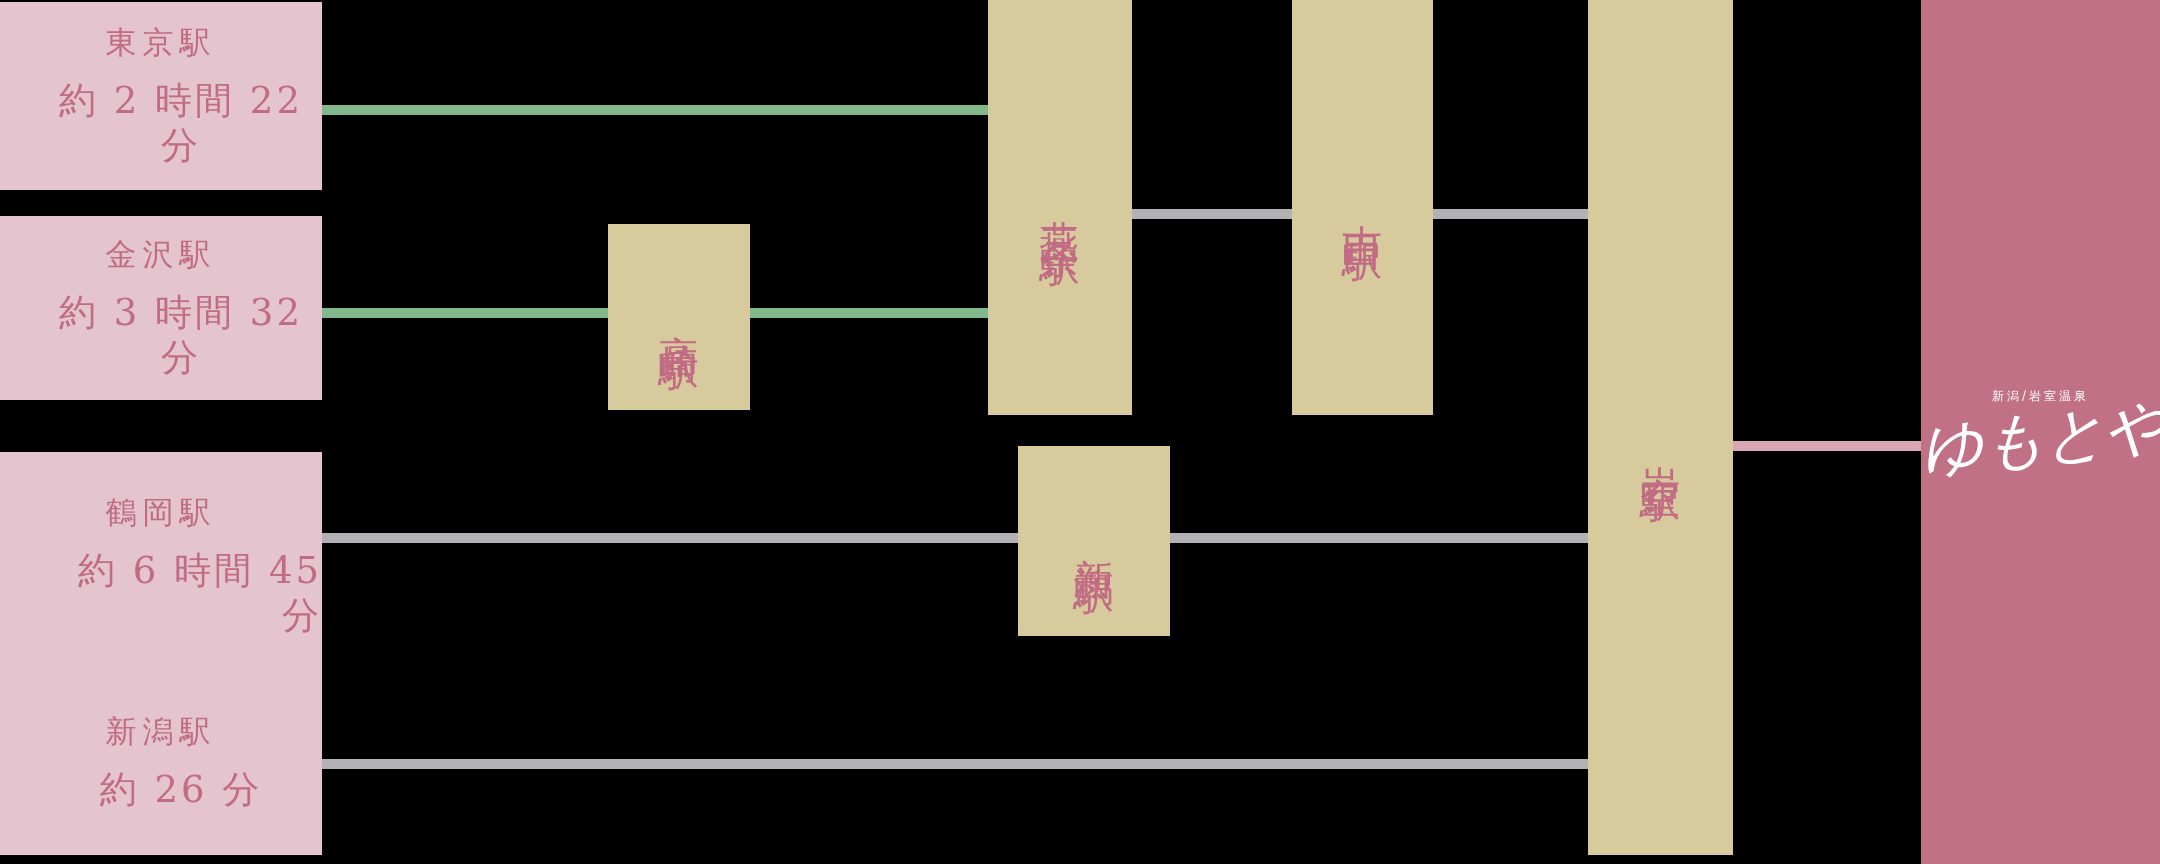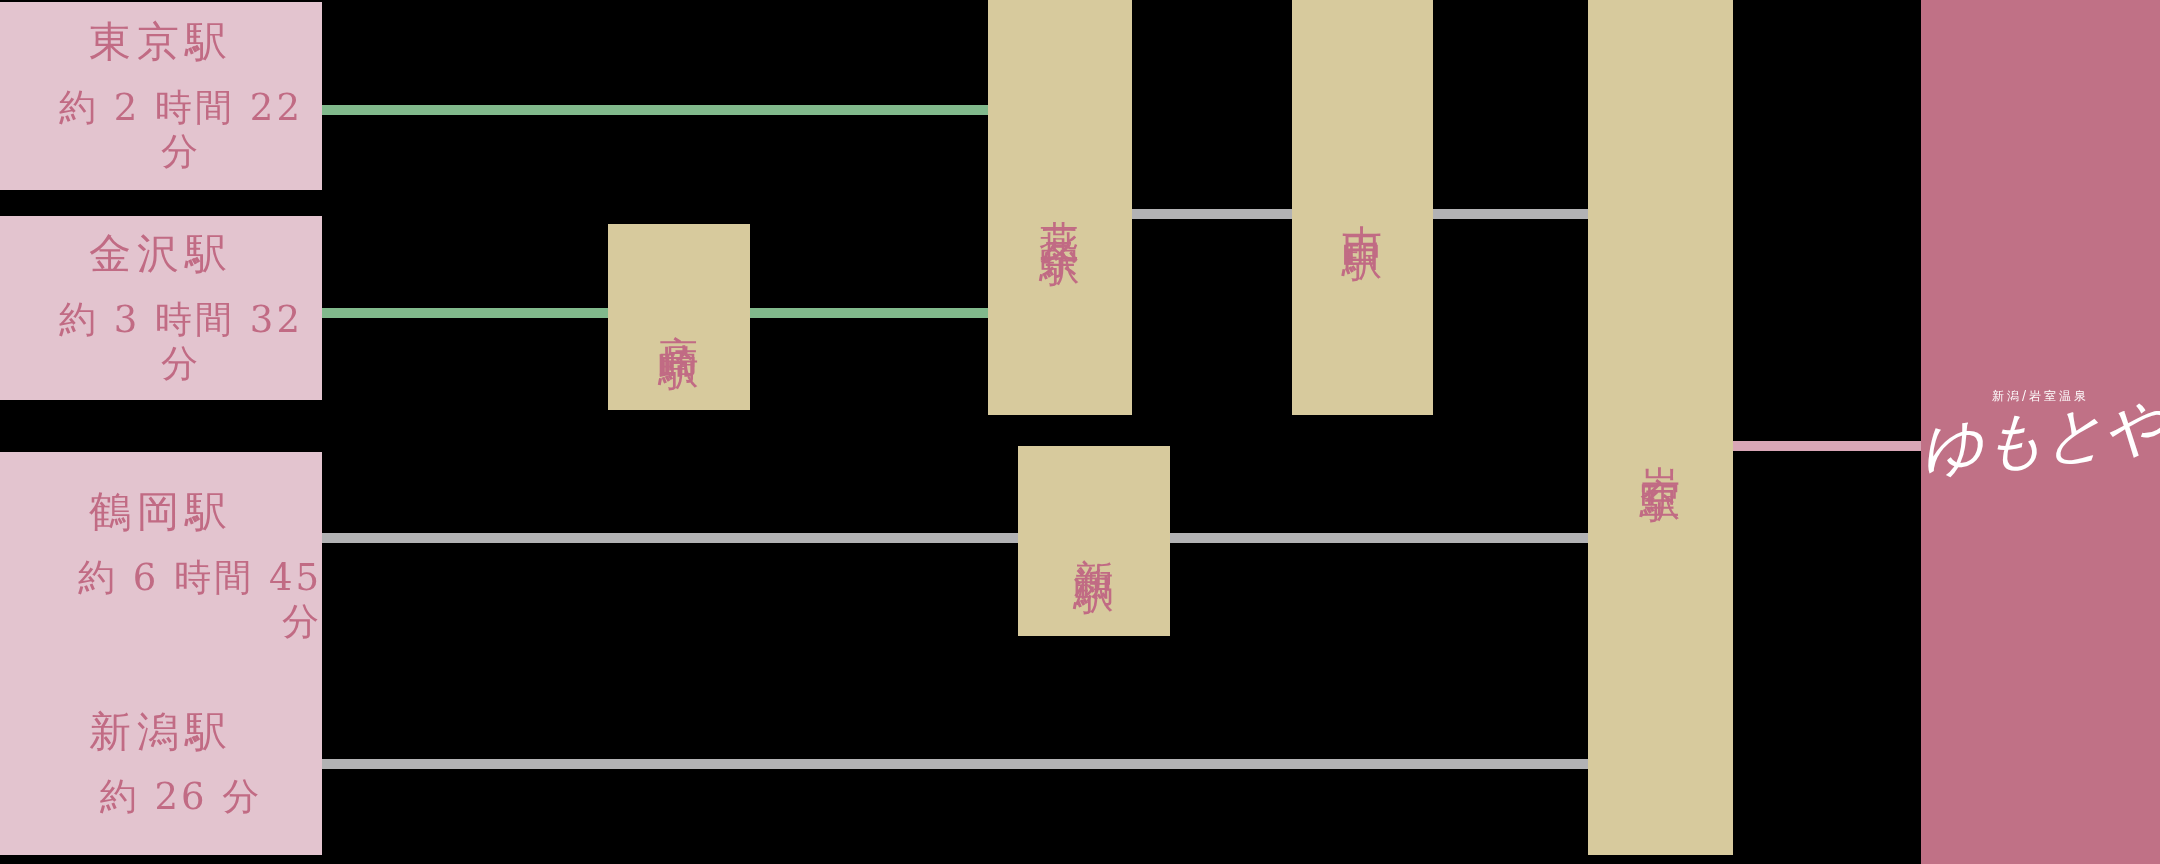--- a/index.html
+++ b/index.html
@@ -14,21 +14,21 @@
   .origin-box{
     position:absolute;left:0;width:322px;
     background:#e3c4cf;color:#c16b84;
     display:flex;flex-direction:column;align-items:center;justify-content:center;
     text-align:center;
   }
   .o1{top:2px;height:188px;}
   .o2{top:216px;height:184px;}
   .o3{top:452px;height:228px;text-align:right;}
   .o4{top:671px;height:184px;}
-  .origin-box .station{font-size:42px;letter-spacing:6px;line-height:1.2;font-family:Liberation Serif, serif;}
+  .origin-box .station{font-size:31px;letter-spacing:6px;line-height:1.2;font-family:Liberation Serif, serif;}
   .origin-box .duration{font-size:37px;letter-spacing:3px;line-height:1.2;margin-top:18px;margin-left:40px;}
   
   .transfer-box{
     position:absolute;
     background:#d7ca9d;color:#c16b84;
     display:flex;align-items:center;justify-content:center;
   }
   .transfer-box .vtext{
     writing-mode:vertical-rl;
     font-size:40px;letter-spacing:10px;line-height:1;

